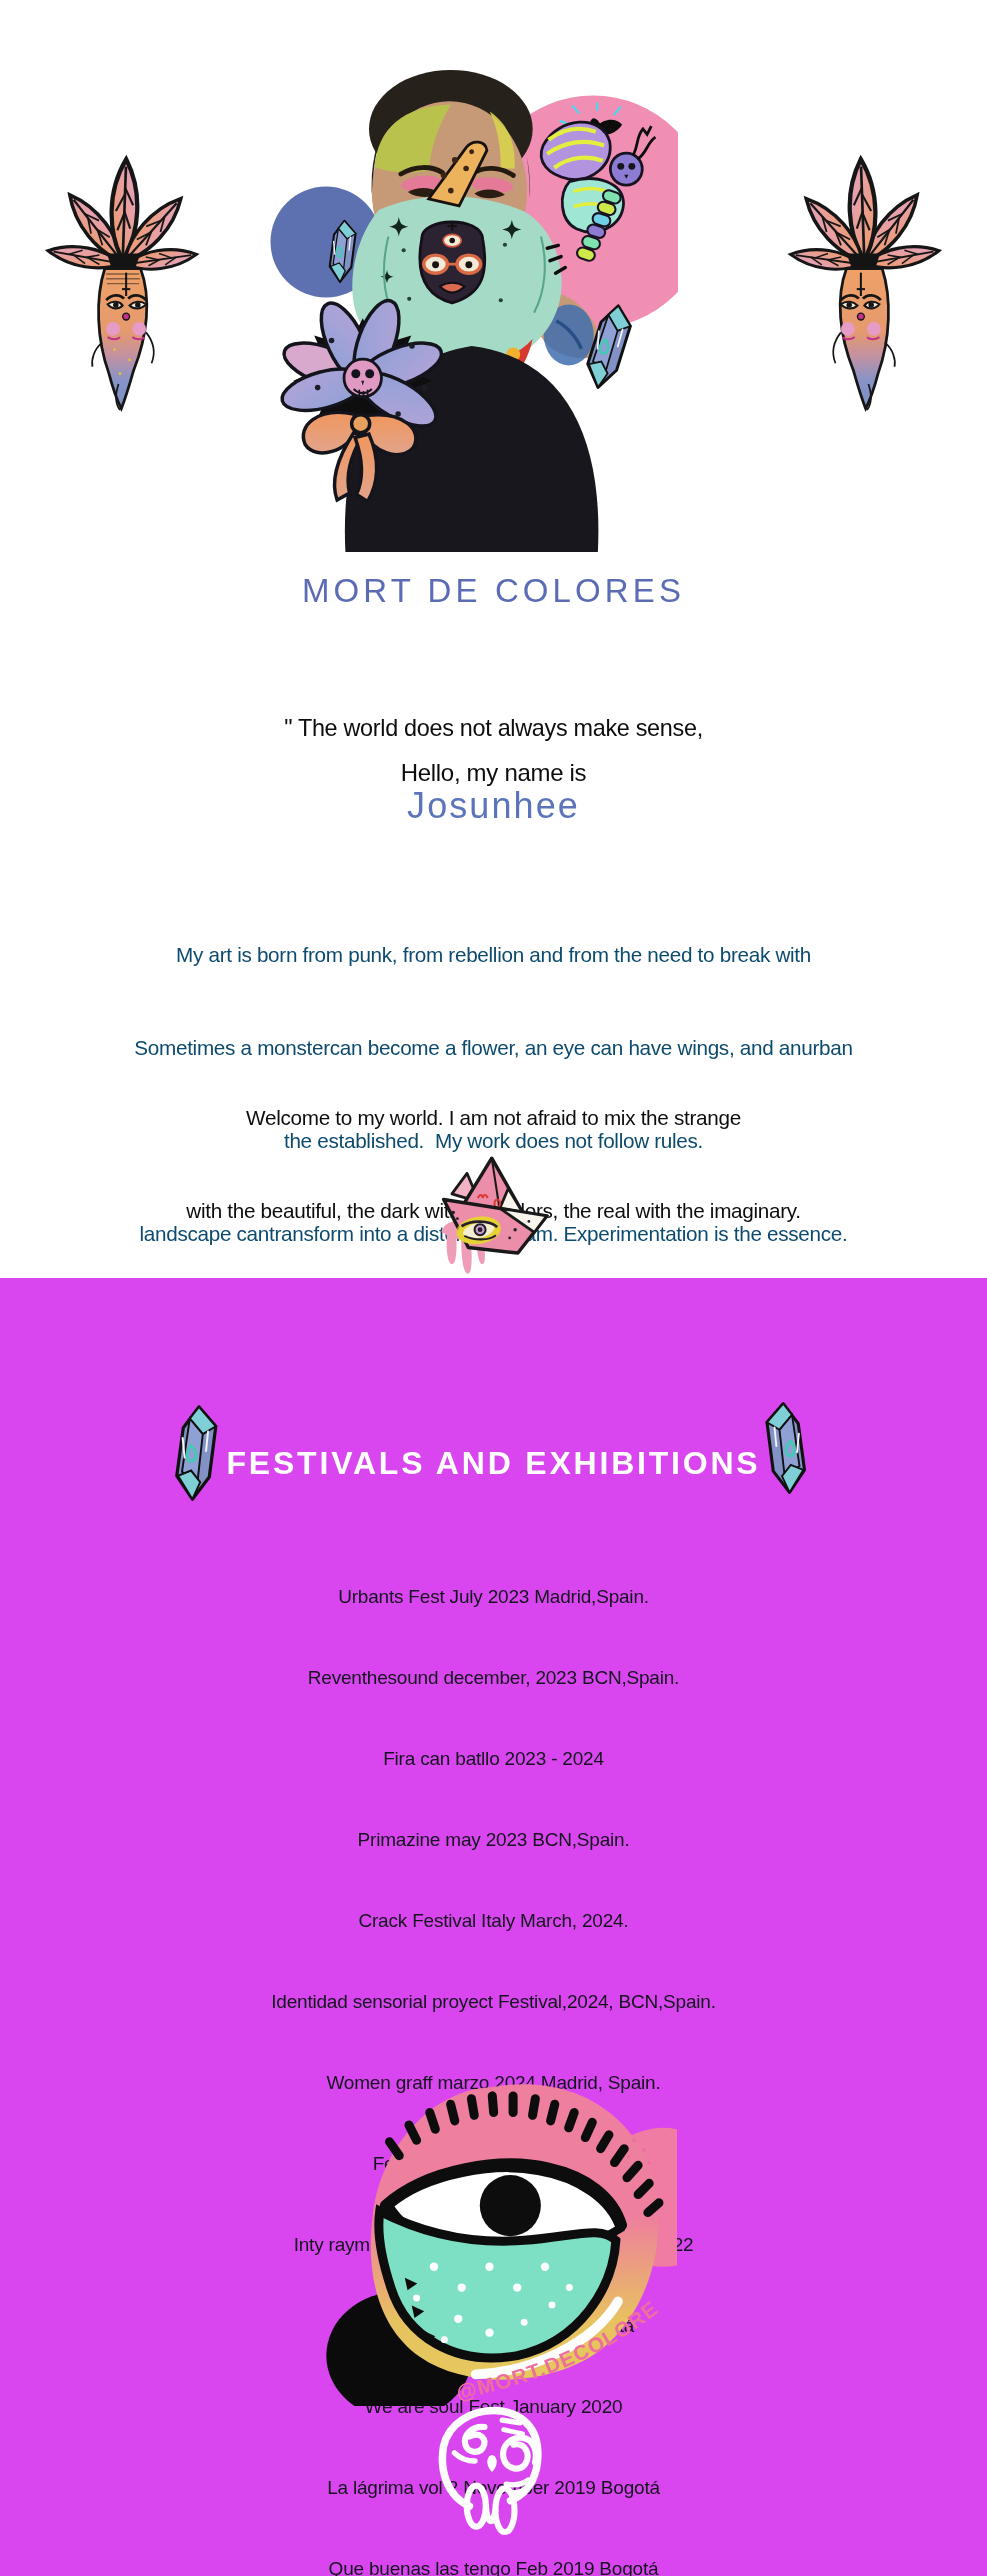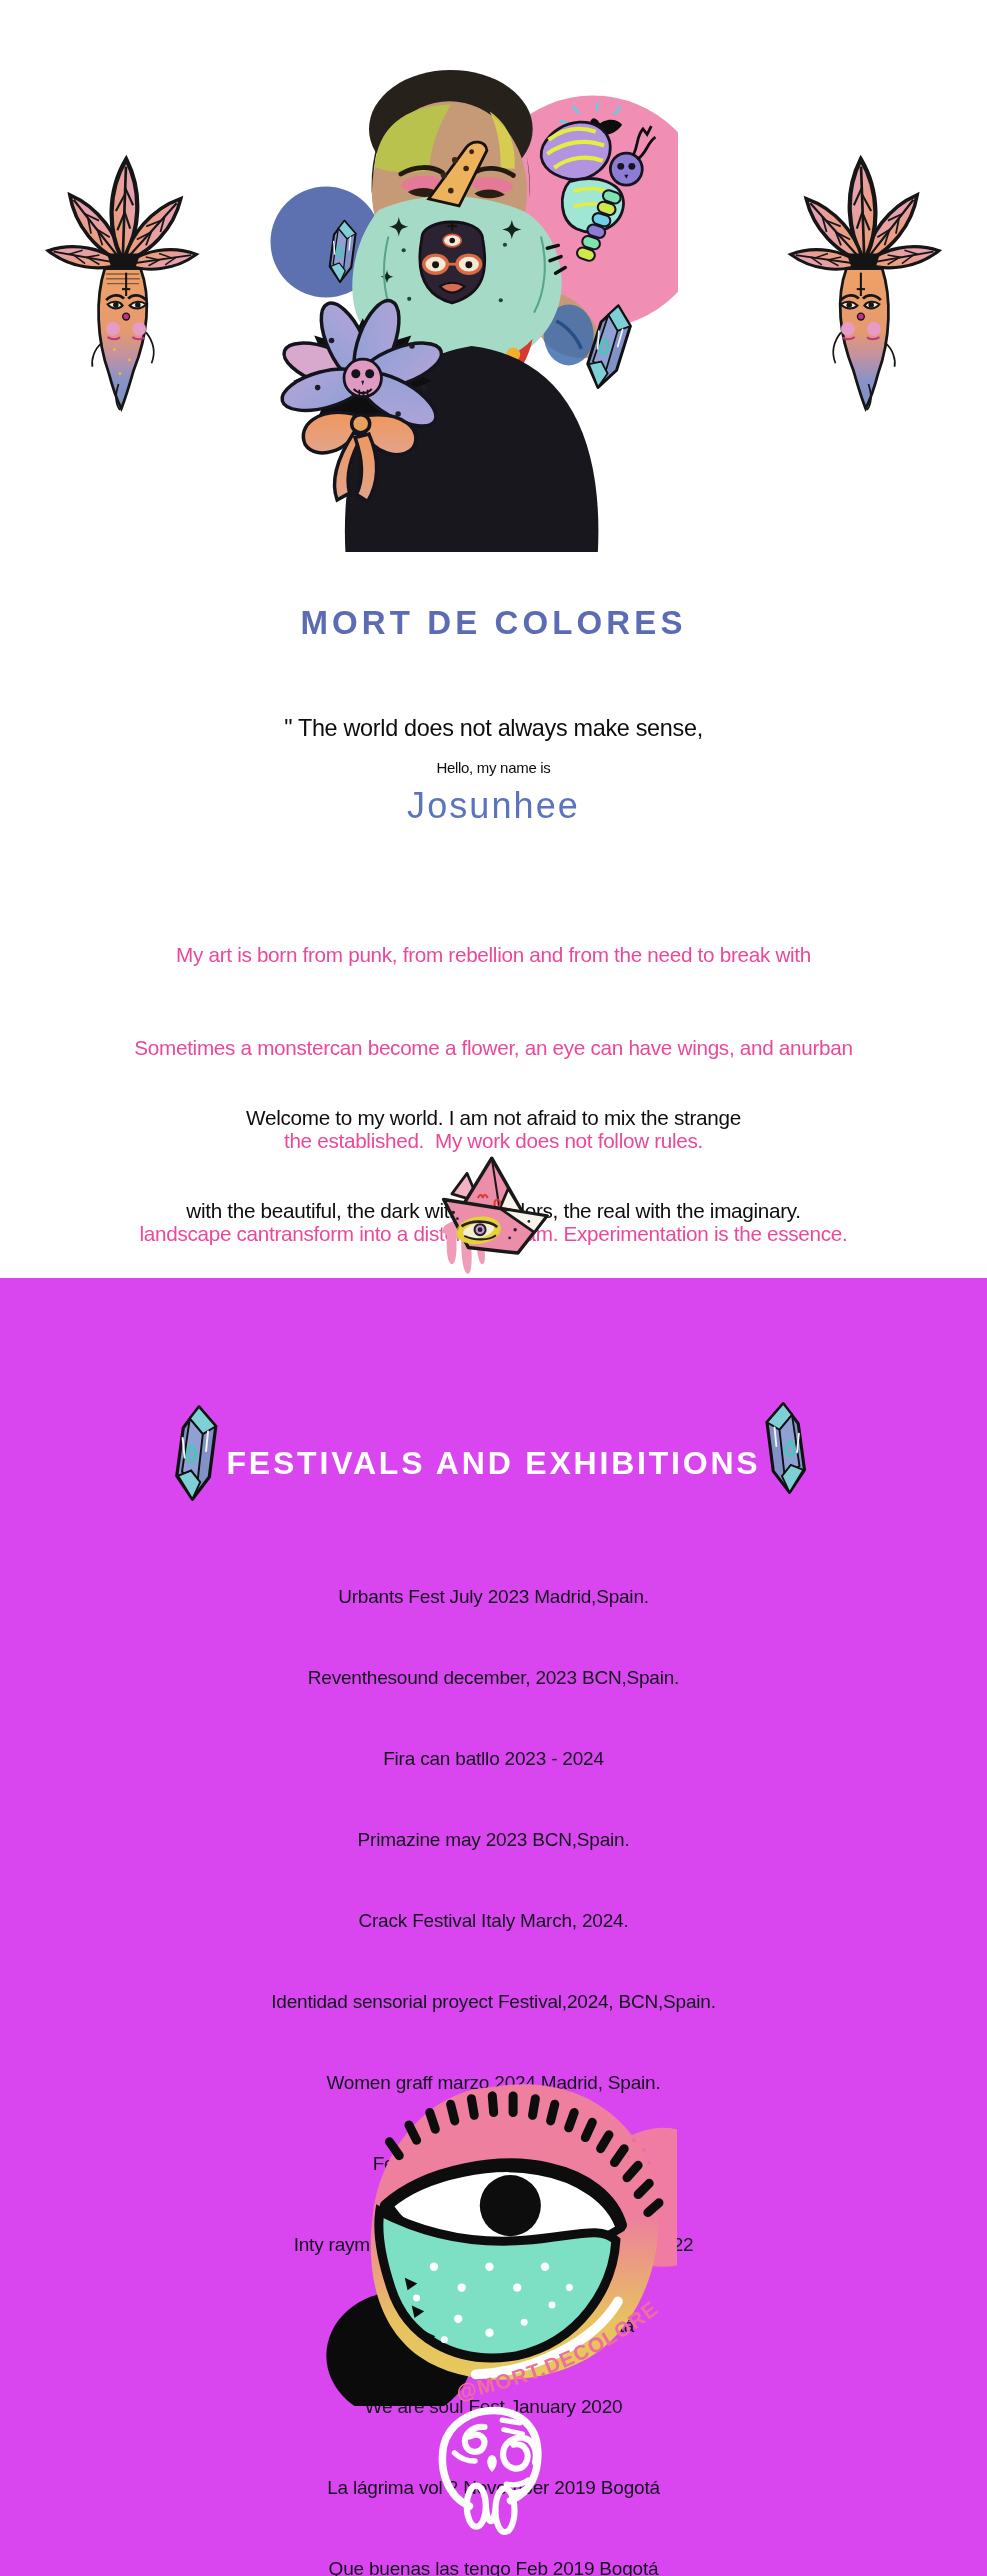--- a/index.html
+++ b/index.html
@@ -1,24 +1,24 @@
 <!DOCTYPE html>
 <html style="font-size:11px"><head>
 <meta charset="utf-8">
 <style>
   body{margin:0;background:#ffffff}
   .page{position:relative;width:987px;height:2576px;background:#ffffff;overflow:hidden;
         font-family:"Liberation Sans",sans-serif;}
   .abs{position:absolute}
   .ctr{left:0;width:100%;text-align:center;white-space:pre}
-  .title{top:604px;font-size:33px;font-weight:bold;letter-spacing:4.1px;color:#5b6cb5}
+  .title{top:572px;font-size:33px;font-weight:normal;letter-spacing:4.1px;color:#5b6cb5}
   .quote{top:643px;font-size:23.4px;line-height:34px;color:#0d0d0d;letter-spacing:-0.3px}
-  .intro{top:759px;font-size:15px;color:#0d0d0d;letter-spacing:-0.3px}
+  .intro{top:759px;font-size:24px;color:#0d0d0d;letter-spacing:-0.3px}
   .name{top:785px;font-size:36px;font-weight:normal;letter-spacing:2.1px;color:#5b74bb}
-  .bio{top:877px;font-size:20.7px;line-height:31px;color:#ec4899;letter-spacing:-0.3px}
+  .bio{top:877px;font-size:20.7px;line-height:31px;color:#0c4a6e;letter-spacing:-0.3px}
   .welcome{top:1040px;font-size:20.7px;line-height:31px;color:#0d0d0d;letter-spacing:-0.3px}
   .festivals{position:absolute;top:1278px;left:0;width:100%;height:1298px;background:#d946ef}
   .fest-heading{top:167px;font-size:32px;font-weight:bold;letter-spacing:2.8px;color:#ffffff}
   .fest-list{top:251px;font-size:19px;line-height:27px;color:#14141e;letter-spacing:-0.2px}
   .flip{transform:scaleX(-1)}
   svg{display:block}
 </style>
 </head>
 <body>
 

